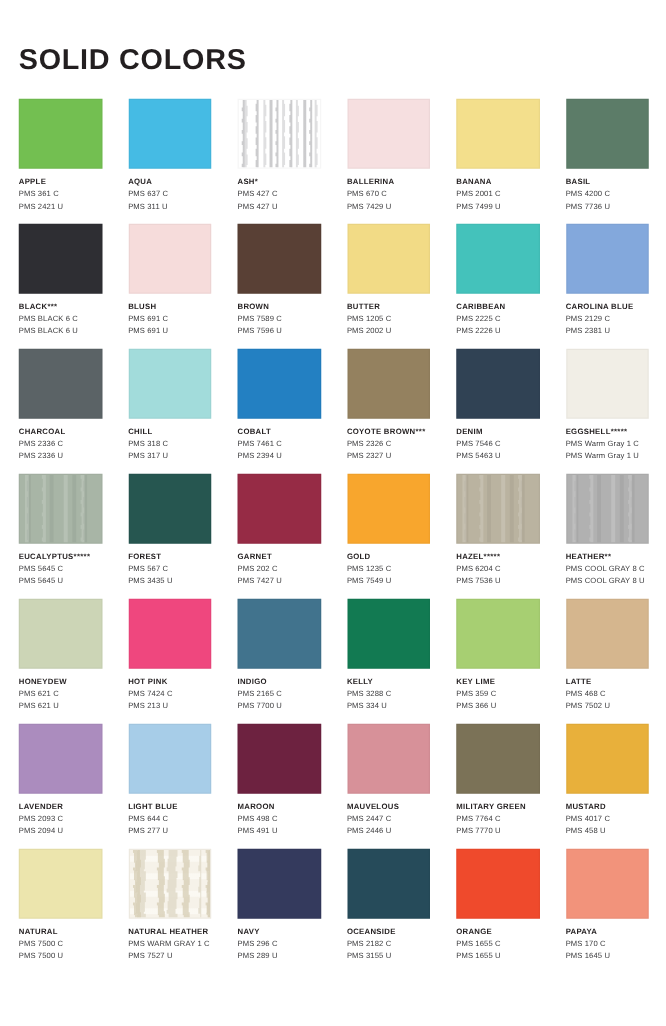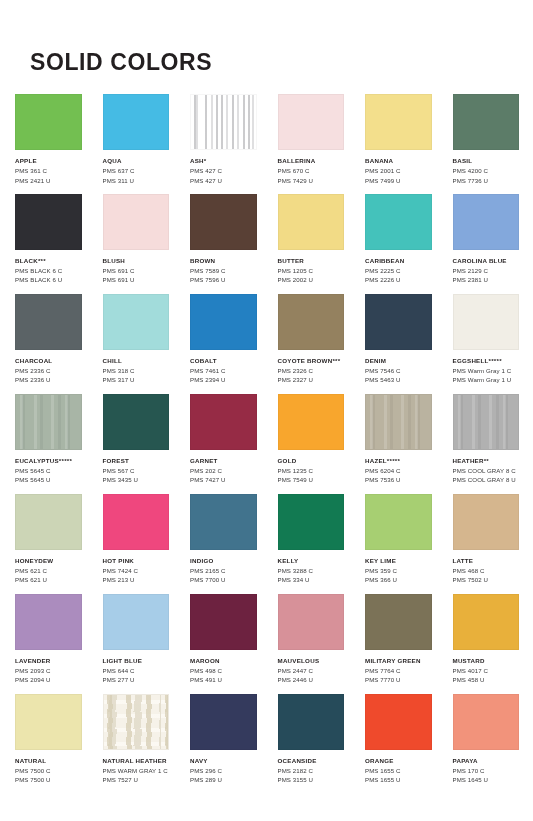--- a/index.html
+++ b/index.html
@@ -21,21 +21,21 @@
     height: 821px;
     padding: 0;
     position: relative;
   }
   .page-title {
     font-family: "Liberation Sans", sans-serif;
     font-size: 23px;
     font-weight: bold;
     letter-spacing: 0.6px;
     color: #231f20;
-    margin: 15px;
+    margin: 0;
     padding: 36px 0 0 15px;
     line-height: 1;
   }
   .grid {
     margin-top: 20px;
     padding: 0 14px 0 15px;
     display: grid;
     grid-template-columns: repeat(6, 1fr);
     column-gap: 21px;
     row-gap: 0px;

